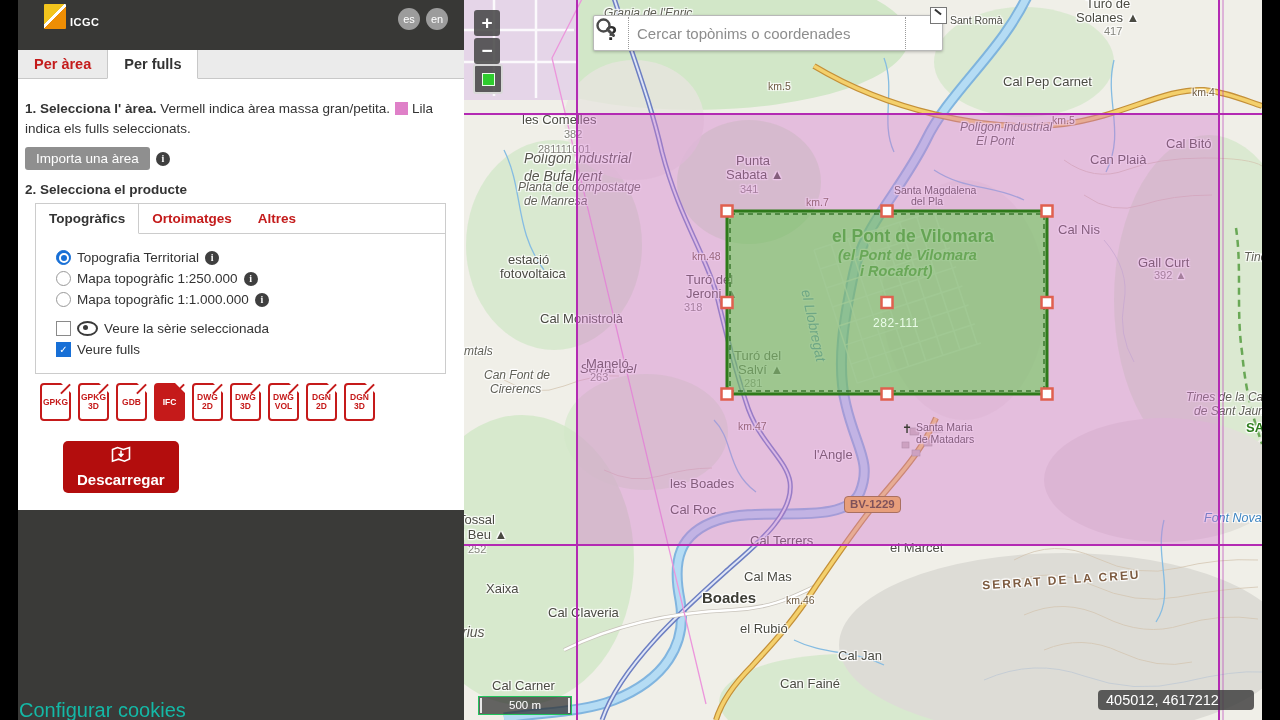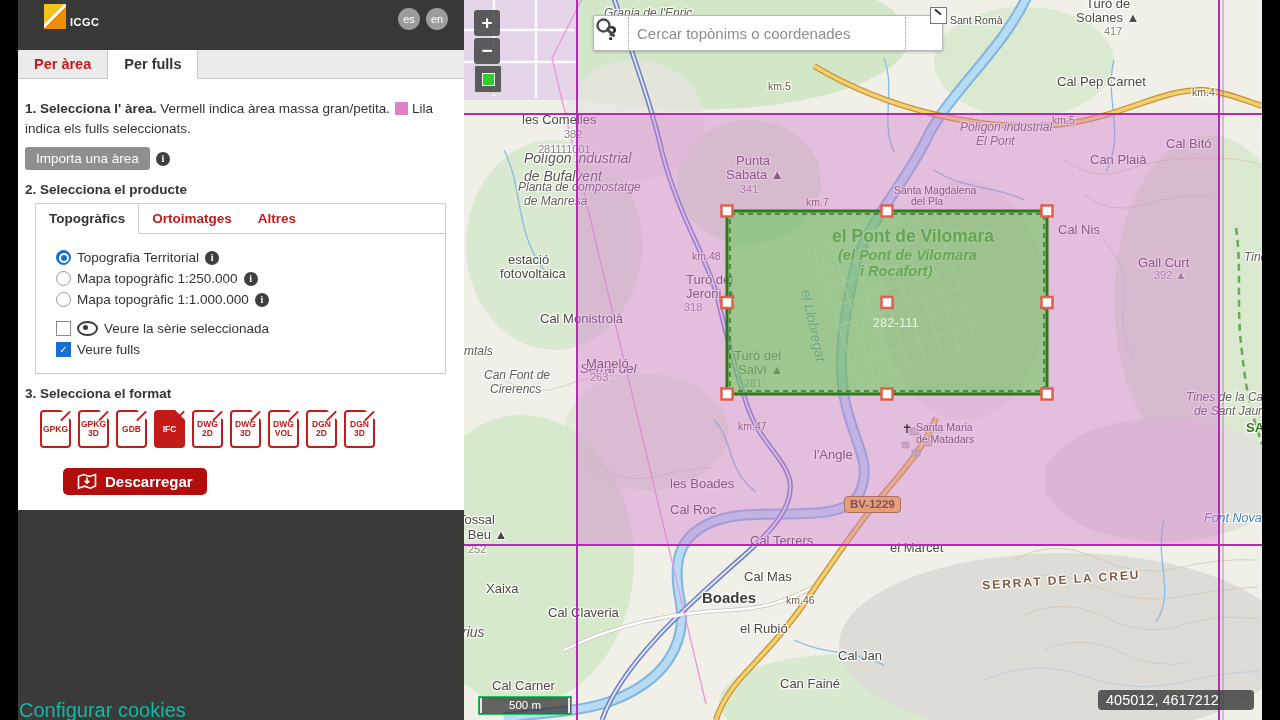--- a/index.html
+++ b/index.html
@@ -47,21 +47,21 @@
   .cbgroup{margin-top:14px;}
   .formats{display:flex;gap:7px;margin:9px 0 0 22px;}
   .ficon{width:27px;height:34px;border:2px solid #c51a1a;border-radius:4px;background:#fff;position:relative;
     display:flex;flex-direction:column;align-items:center;justify-content:center;color:#c51a1a;
     font-size:8.5px;font-weight:bold;line-height:9px;cursor:pointer;}
   .ficon::before{content:"";position:absolute;top:-2px;right:-2px;border-style:solid;border-width:0 10px 10px 0;
     border-color:transparent #fff transparent transparent;}
   .ficon::after{content:"";position:absolute;top:2.5px;right:-2.5px;width:13px;height:2px;background:#c51a1a;transform:rotate(-45deg);}
   .ficon.sel{background:#c51a1a;color:#fff;}
   .btn-down{margin:20px 0 0 45px;display:inline-flex;align-items:center;gap:8px;background:#b30d0d;color:#fff;
-    border:none;border-radius:5px;padding:5px 14px;font-size:15px;font-weight:bold;cursor:pointer;}
+    border:none;border-radius:5px;padding:5px 14px;font-size:15px;font-weight:bold;cursor:pointer;flex-direction:column;}
   .cookies{position:absolute;left:1px;top:699px;color:#14b8a6;font-size:20px;cursor:pointer;}
 
   
   #map{position:absolute;left:446px;top:0;width:798px;height:720px;overflow:hidden;background:#f0efe8;}
   #map svg{position:absolute;left:0;top:0;}
   #labels{position:absolute;inset:0;z-index:2;pointer-events:none;}
   #overlaysvg{z-index:3;}
   #mapui{position:absolute;inset:0;z-index:4;}
   .mlabel{position:absolute;white-space:nowrap;color:#4a4a42;font-size:13px;
     text-shadow:-1px -1px 1px #fff,1px -1px 1px #fff,-1px 1px 1px #fff,1px 1px 1px #fff,0 0 3px #fff;}
@@ -161,21 +161,20 @@
               <span>Veure la sèrie seleccionada</span>
             </div>
             <div class="optrow">
               <span class="cb checked"></span>
               <span>Veure fulls</span>
             </div>
           </div>
         </div>
       </div>
 
-      <div class="steptitle">3. Selecciona el format</div>
       <div class="formats">
         <div class="ficon">
             <span>GPKG</span>
             <span></span>
           </div>
         <div class="ficon">
             <span>GPKG</span>
             <span>3D</span>
           </div>
         <div class="ficon">
@@ -308,21 +307,21 @@
     </svg>
 
     <div id="labels">
         <div class="mlabel it" style="left: 140px; top: 6px;">Granja de l'Enric</div>
         <div class="mlabel pls" style="left: 486px; top: 14px;">Sant Romà</div>
         <div class="mlabel" style="left: 622px; top: -4px;">Turó de</div>
         <div class="mlabel" style="left: 612px; top: 10px;">Solanes ▲</div>
         <div class="mlabel gry" style="left: 640px; top: 25px;">417</div>
         <div class="mlabel itl" style="left: 60px; top: 150px;">Polígon industrial</div>
         <div class="mlabel itl" style="left: 60px; top: 168px;">de Bufalvent</div>
-        <div class="mlabel" style="left: 593px; top: 74px;">Cal Pep Carnet</div>
+        <div class="mlabel" style="left: 539px; top: 74px;">Cal Pep Carnet</div>
         <div class="mlabel kmm" style="left: 304px; top: 80px;">km.5</div>
         <div class="mlabel kmm" style="left: 588px; top: 114px;">km.5</div>
         <div class="mlabel kmm" style="left: 728px; top: 86px;">km.4</div>
         <div class="mlabel it" style="left: 496px; top: 120px;">Polígon industrial</div>
         <div class="mlabel it" style="left: 512px; top: 134px;">El Pont</div>
         <div class="mlabel" style="left: 626px; top: 152px;">Can Plaià</div>
         <div class="mlabel" style="left: 702px; top: 136px;">Cal Bitó</div>
         <div class="mlabel" style="left: 58px; top: 112px;">les Comelles</div>
         <div class="mlabel gry" style="left: 100px; top: 128px;">382</div>
         <div class="mlabel gry" style="left: 74px; top: 143px;">281111001</div>

